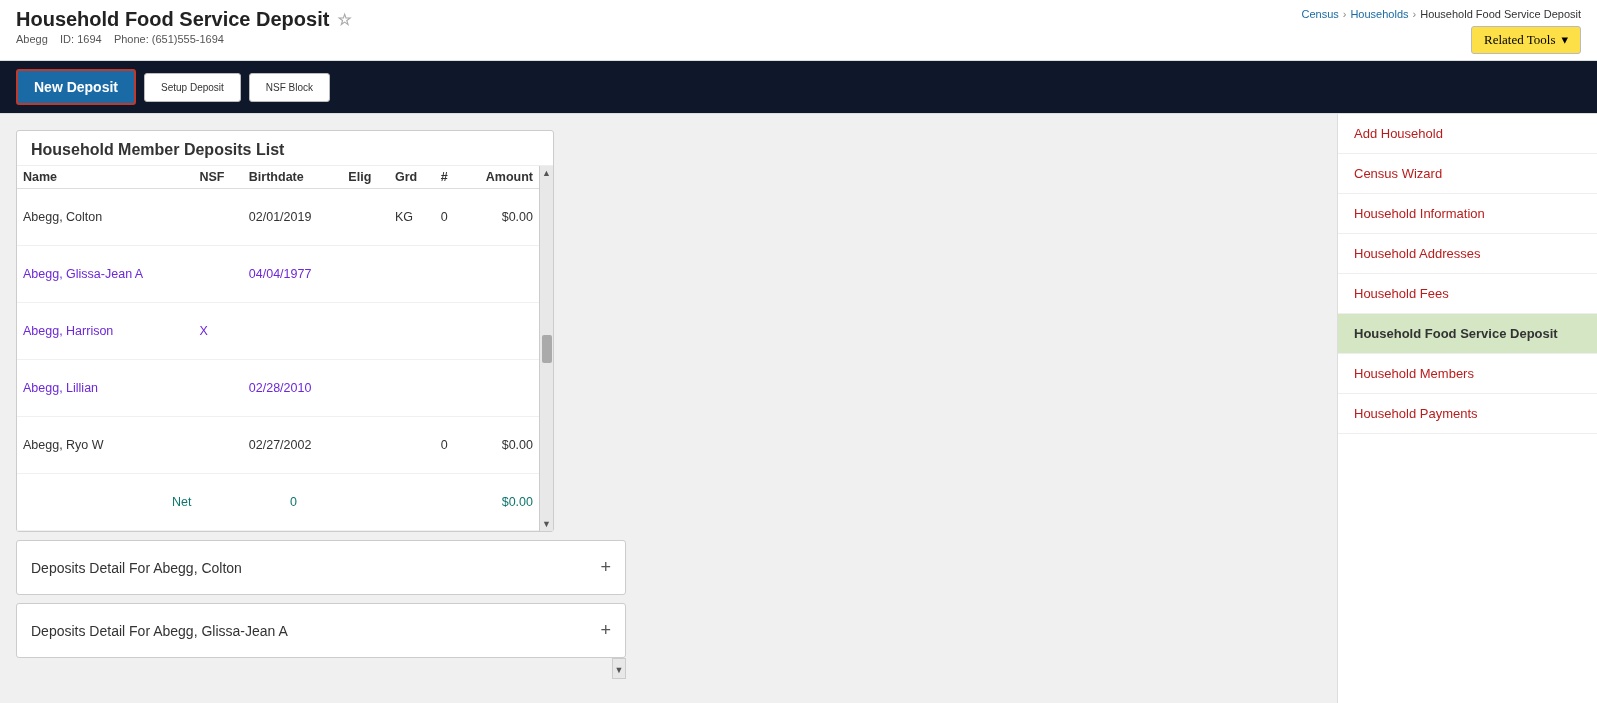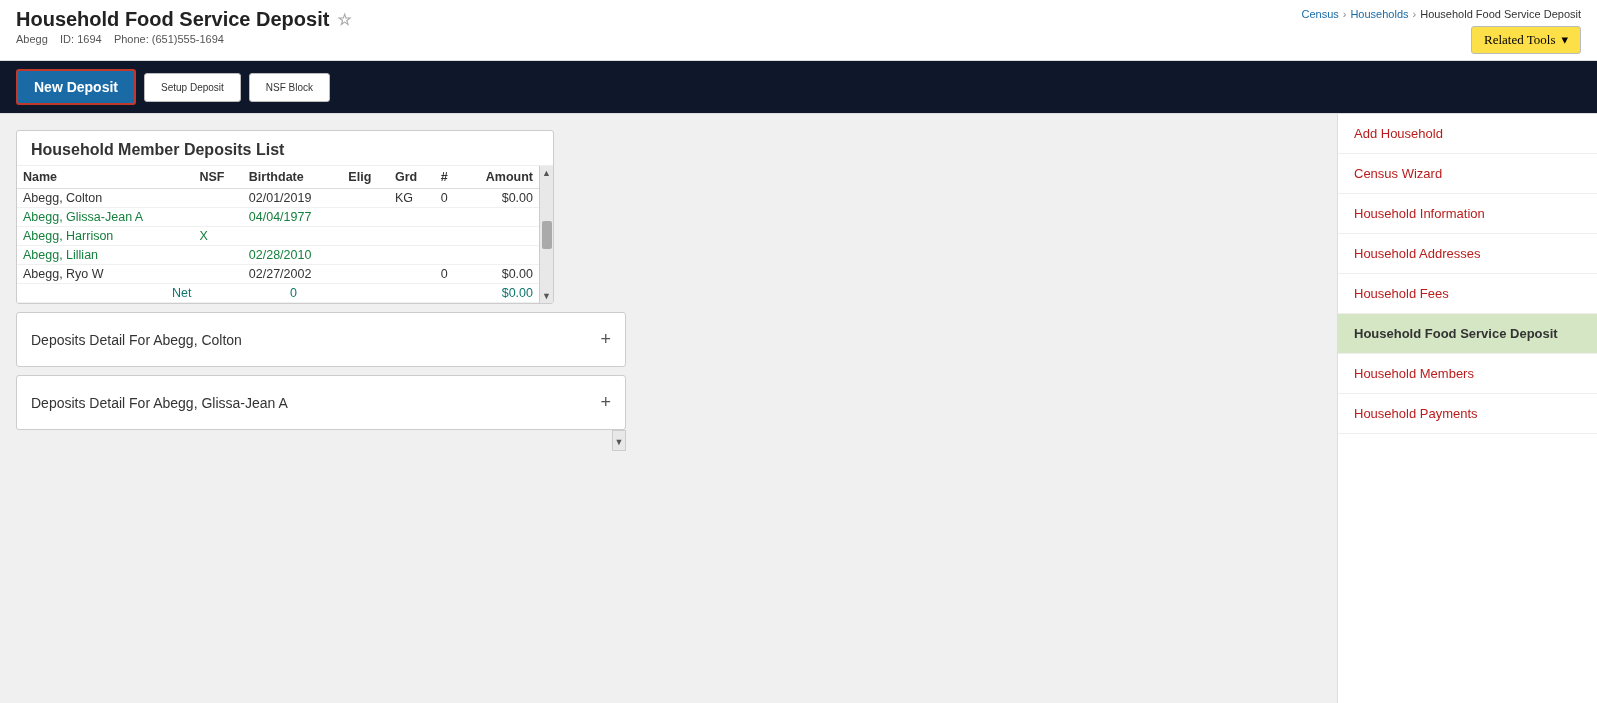--- a/index.html
+++ b/index.html
@@ -29,23 +29,23 @@
     .content-area { flex: 1; padding: 16px; overflow: auto; background: #f0f0f0; }
 
     
     .deposits-box { background: #fff; border: 1px solid #ccc; border-radius: 3px; width: 538px; }
     .deposits-box-header { padding: 10px 14px 6px 14px; font-size: 16px; font-weight: bold; border-bottom: 1px solid #eee; }
 
     
     .deposits-table { width: 100%; border-collapse: collapse; font-size: 12.5px; }
     .deposits-table th { text-align: left; padding: 4px 6px; font-weight: bold; border-bottom: 1px solid #ddd; color: #333; }
     .deposits-table th.right { text-align: right; }
-    .deposits-table td { padding: 2px 6px; border-bottom: 1px solid #f0f0f0; }
+    .deposits-table td { padding: 21px 6px; border-bottom: 1px solid #f0f0f0; }
     .deposits-table td.right { text-align: right; }
-    .row-gray td { color: #15803d; }
+    .row-gray td { color: #6d28d9; }
     .row-net td { text-align: right; color: #0f766e; }
 
     
     .deposit-detail { background: #fff; border: 1px solid #ccc; border-radius: 3px; width: 610px; margin-top: 8px; display: flex; align-items: center; justify-content: space-between; padding: 16px 14px; cursor: pointer; }
     .deposit-detail-label { font-size: 14px; color: #333; }
     .deposit-detail-plus { font-size: 18px; color: #555; }
 
     
     .sidebar { width: 260px; background: #fff; border-left: 1px solid #ddd; overflow-y: auto; }
     .sidebar-item { padding: 12px 16px; border-bottom: 1px solid #eee; color: #b91c1c; cursor: pointer; font-size: 13px; }

